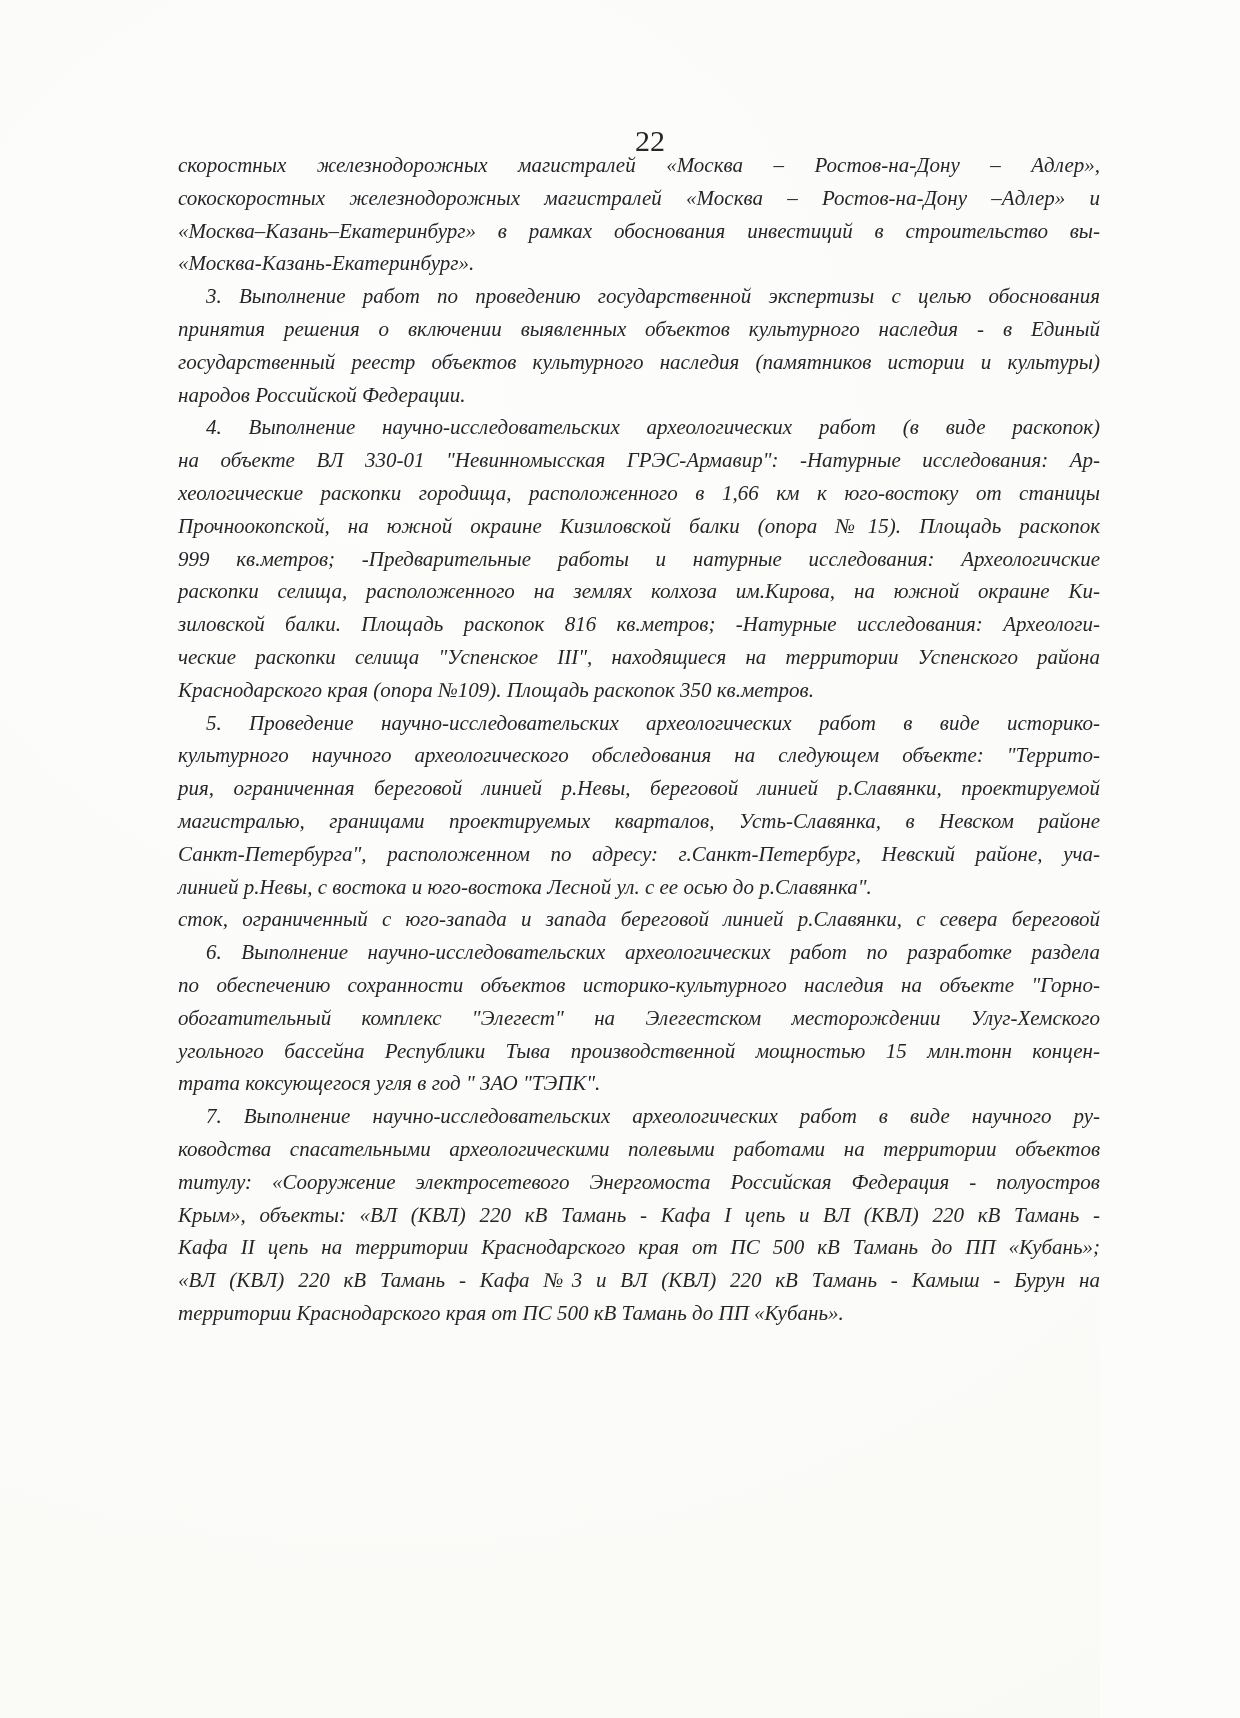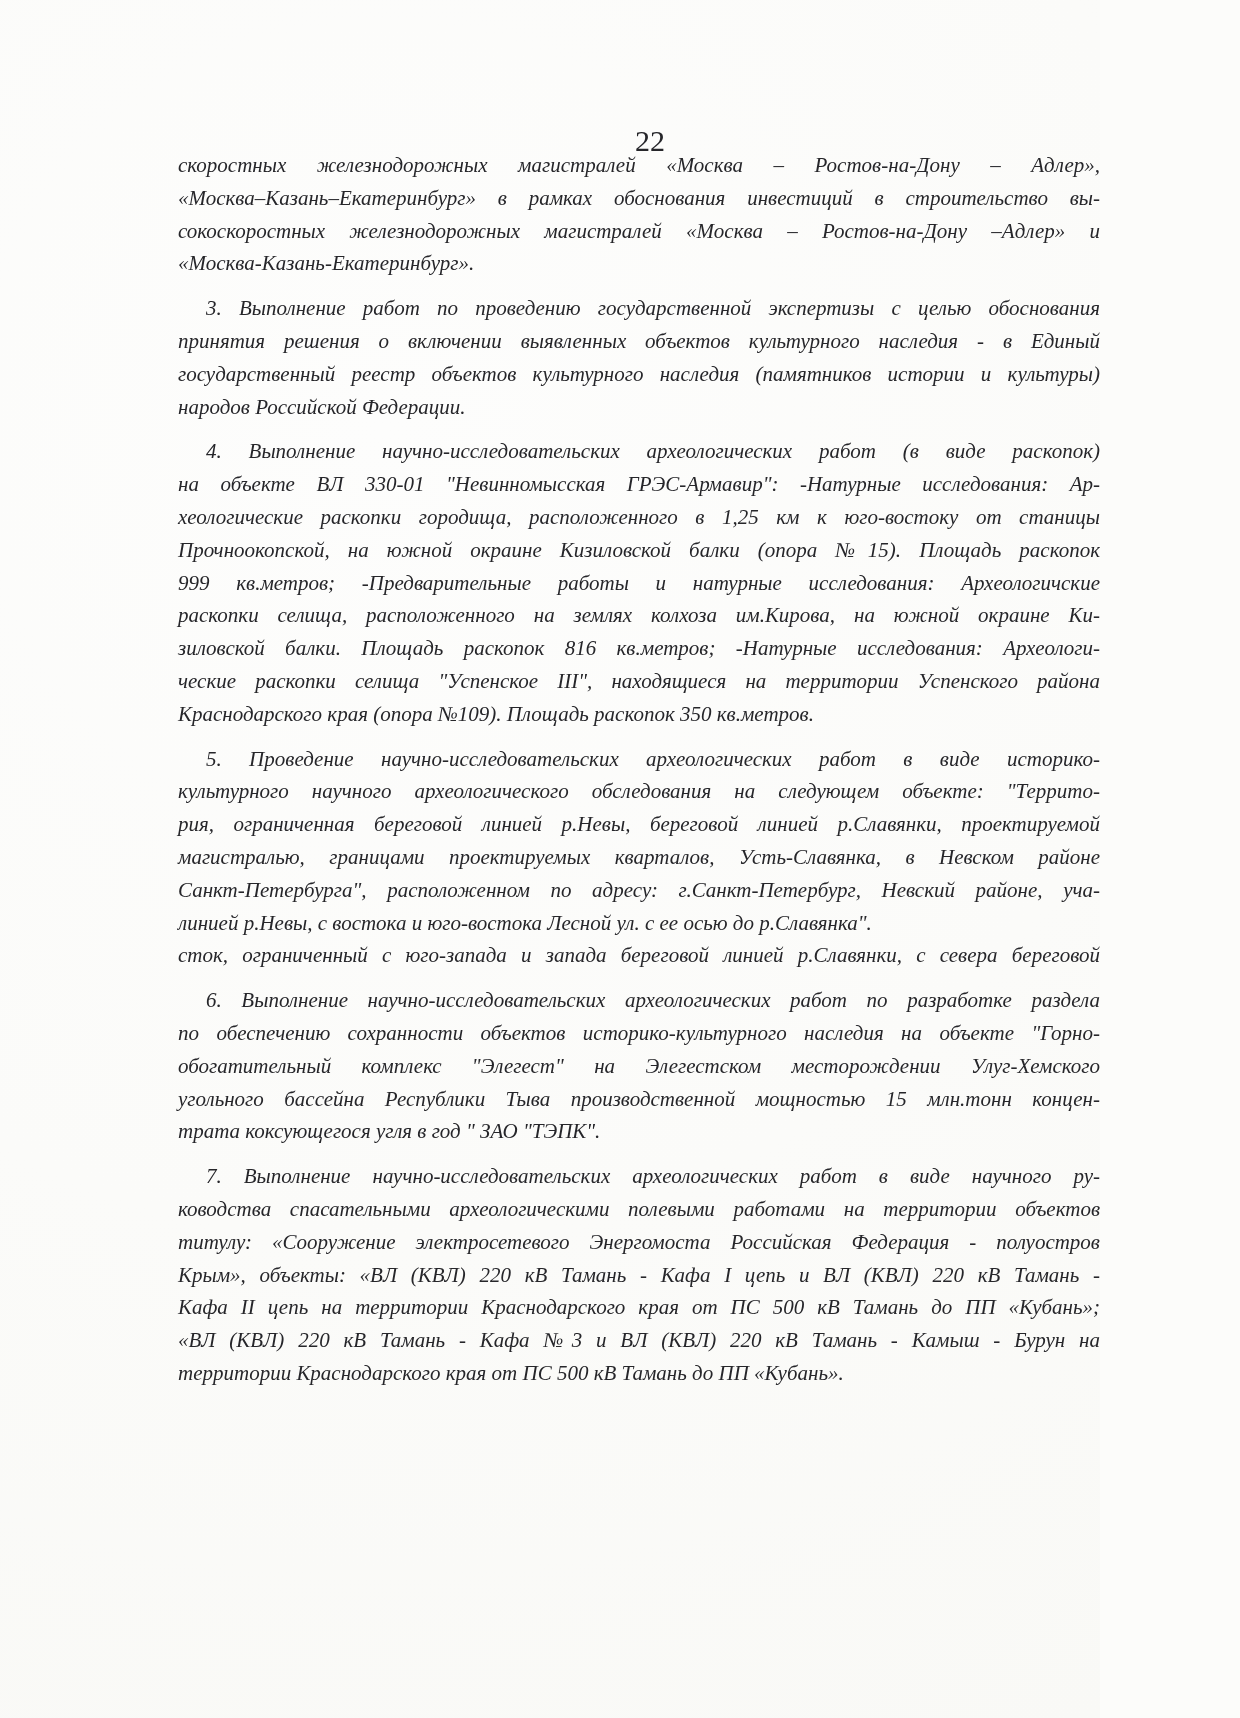--- a/index.html
+++ b/index.html
@@ -22,21 +22,21 @@
     font-size:21px;
     font-style:italic;
   }
   .line{
     line-height:32.8px;
     text-align:justify;
     text-align-last:justify;
     white-space:normal;
   }
   .line.end{text-align-last:left;}
-  .line.ind{text-indent:28px;margin-top:12px;}
+  .line.ind{text-indent:28px;}
   .barcode{position:absolute;left:1128px;top:1421px;width:40px;}
   .bar{width:40px;background:var(--barcode-ink,#161616);}
   .barcode-num{
     position:absolute;left:1198px;top:1444px;
     transform:rotate(90deg);transform-origin:0 0;
     font-family:"DejaVu Sans Mono",monospace;
     font-size:14px;letter-spacing:2.5px;color:var(--barcode-num,#70707a);
     white-space:nowrap;
   }
 </style>
@@ -44,36 +44,36 @@
 <body>
 
 <div class="page">
 
   <div class="page-number">22</div>
 
   <div class="content">
 
     <div class="para">
       <div class="line">скоростных железнодорожных магистралей «Москва – Ростов-на-Дону – Адлер»,</div>
+      <div class="line">сокоскоростных железнодорожных магистралей «Москва – Ростов-на-Дону –Адлер» и</div>
       <div class="line">«Москва–Казань–Екатеринбург» в рамках обоснования инвестиций в строительство вы-</div>
-      <div class="line">сокоскоростных железнодорожных магистралей «Москва – Ростов-на-Дону –Адлер» и</div>
       <div class="line end">«Москва-Казань-Екатеринбург».</div>
     </div>
 
     <div class="para">
       <div class="line ind">3. Выполнение работ по проведению государственной экспертизы с целью обоснования</div>
       <div class="line">принятия решения о включении выявленных объектов культурного наследия - в Единый</div>
       <div class="line">государственный реестр объектов культурного наследия (памятников истории и культуры)</div>
       <div class="line end">народов Российской Федерации.</div>
     </div>
 
     <div class="para">
       <div class="line ind">4. Выполнение научно-исследовательских археологических работ (в виде раскопок)</div>
       <div class="line">на объекте ВЛ 330-01 "Невинномысская ГРЭС-Армавир": -Натурные исследования: Ар-</div>
-      <div class="line">хеологические раскопки городища, расположенного в 1,25 км к юго-востоку от станицы</div>
+      <div class="line">хеологические раскопки городища, расположенного в 1,66 км к юго-востоку от станицы</div>
       <div class="line">Прочноокопской, на южной окраине Кизиловской балки (опора №15). Площадь раскопок</div>
       <div class="line">999 кв.метров; -Предварительные работы и натурные исследования: Археологичские</div>
       <div class="line">раскопки селища, расположенного на землях колхоза им.Кирова, на южной окраине Ки-</div>
       <div class="line">зиловской балки. Площадь раскопок 816 кв.метров; -Натурные исследования: Археологи-</div>
       <div class="line">ческие раскопки селища "Успенское III", находящиеся на территории Успенского района</div>
       <div class="line end">Краснодарского края (опора №109). Площадь раскопок 350 кв.метров.</div>
     </div>
 
     <div class="para">
       <div class="line ind">5. Проведение научно-исследовательских археологических работ в виде историко-</div>

